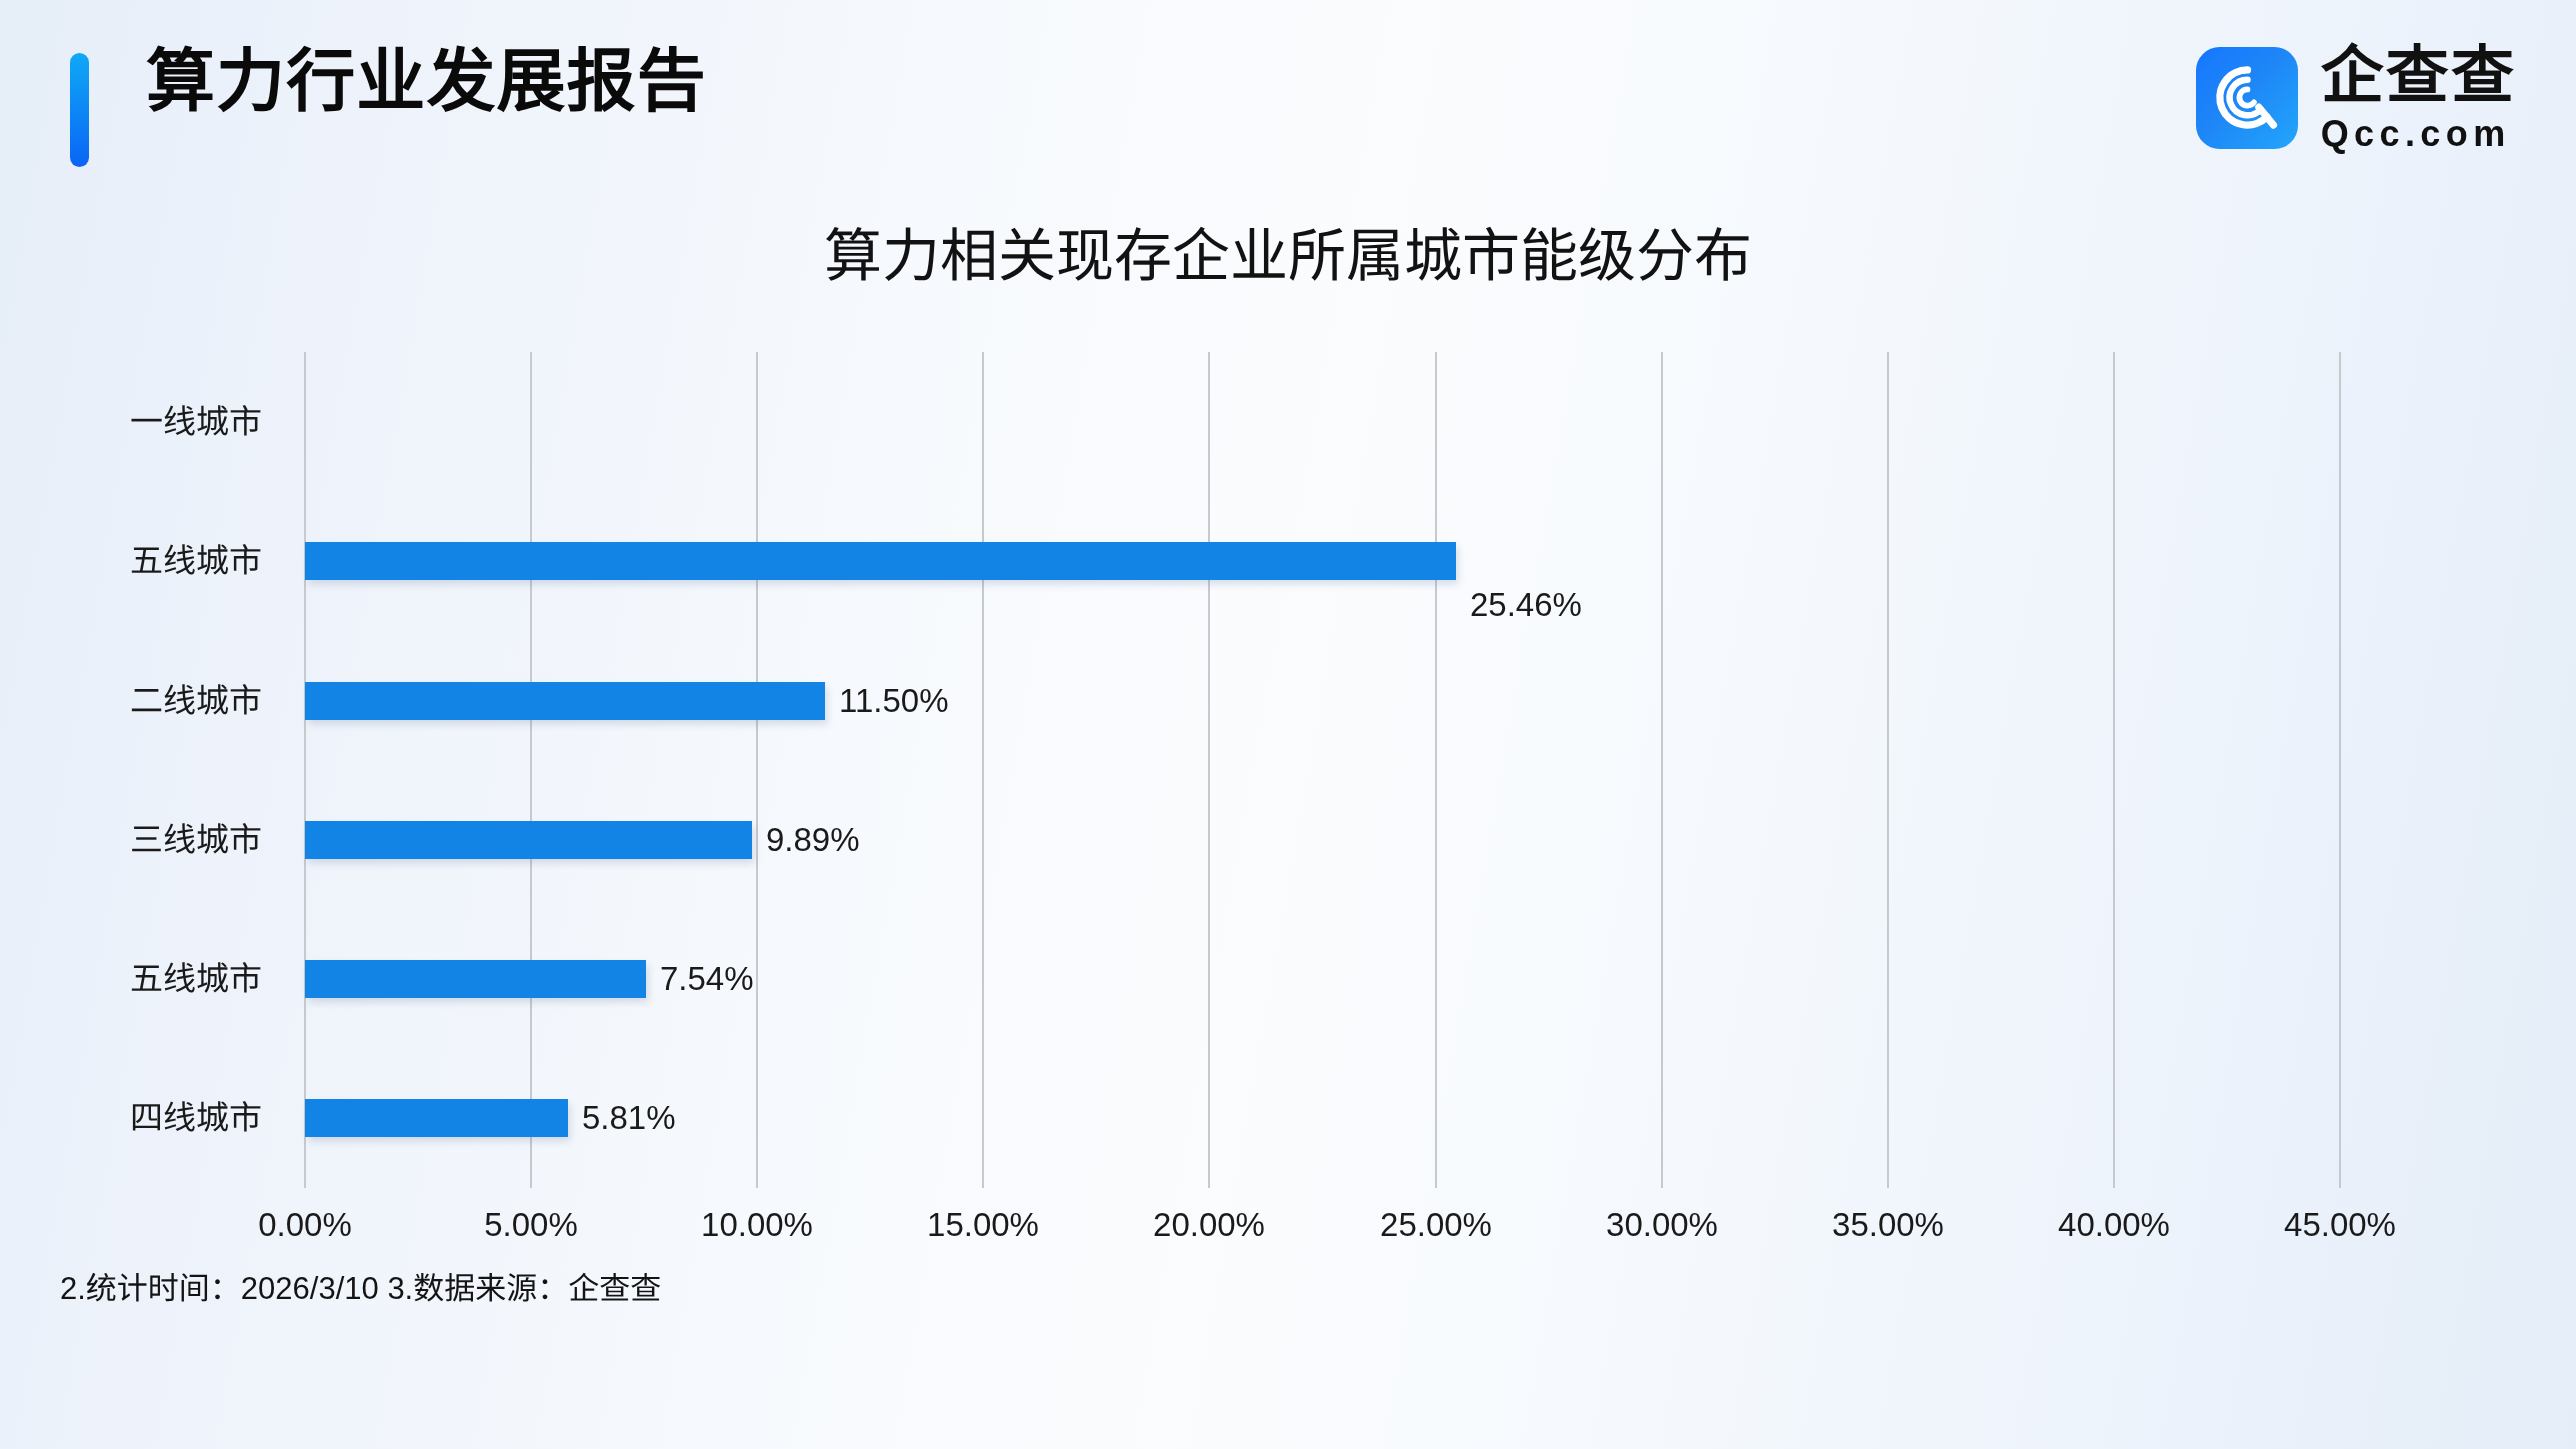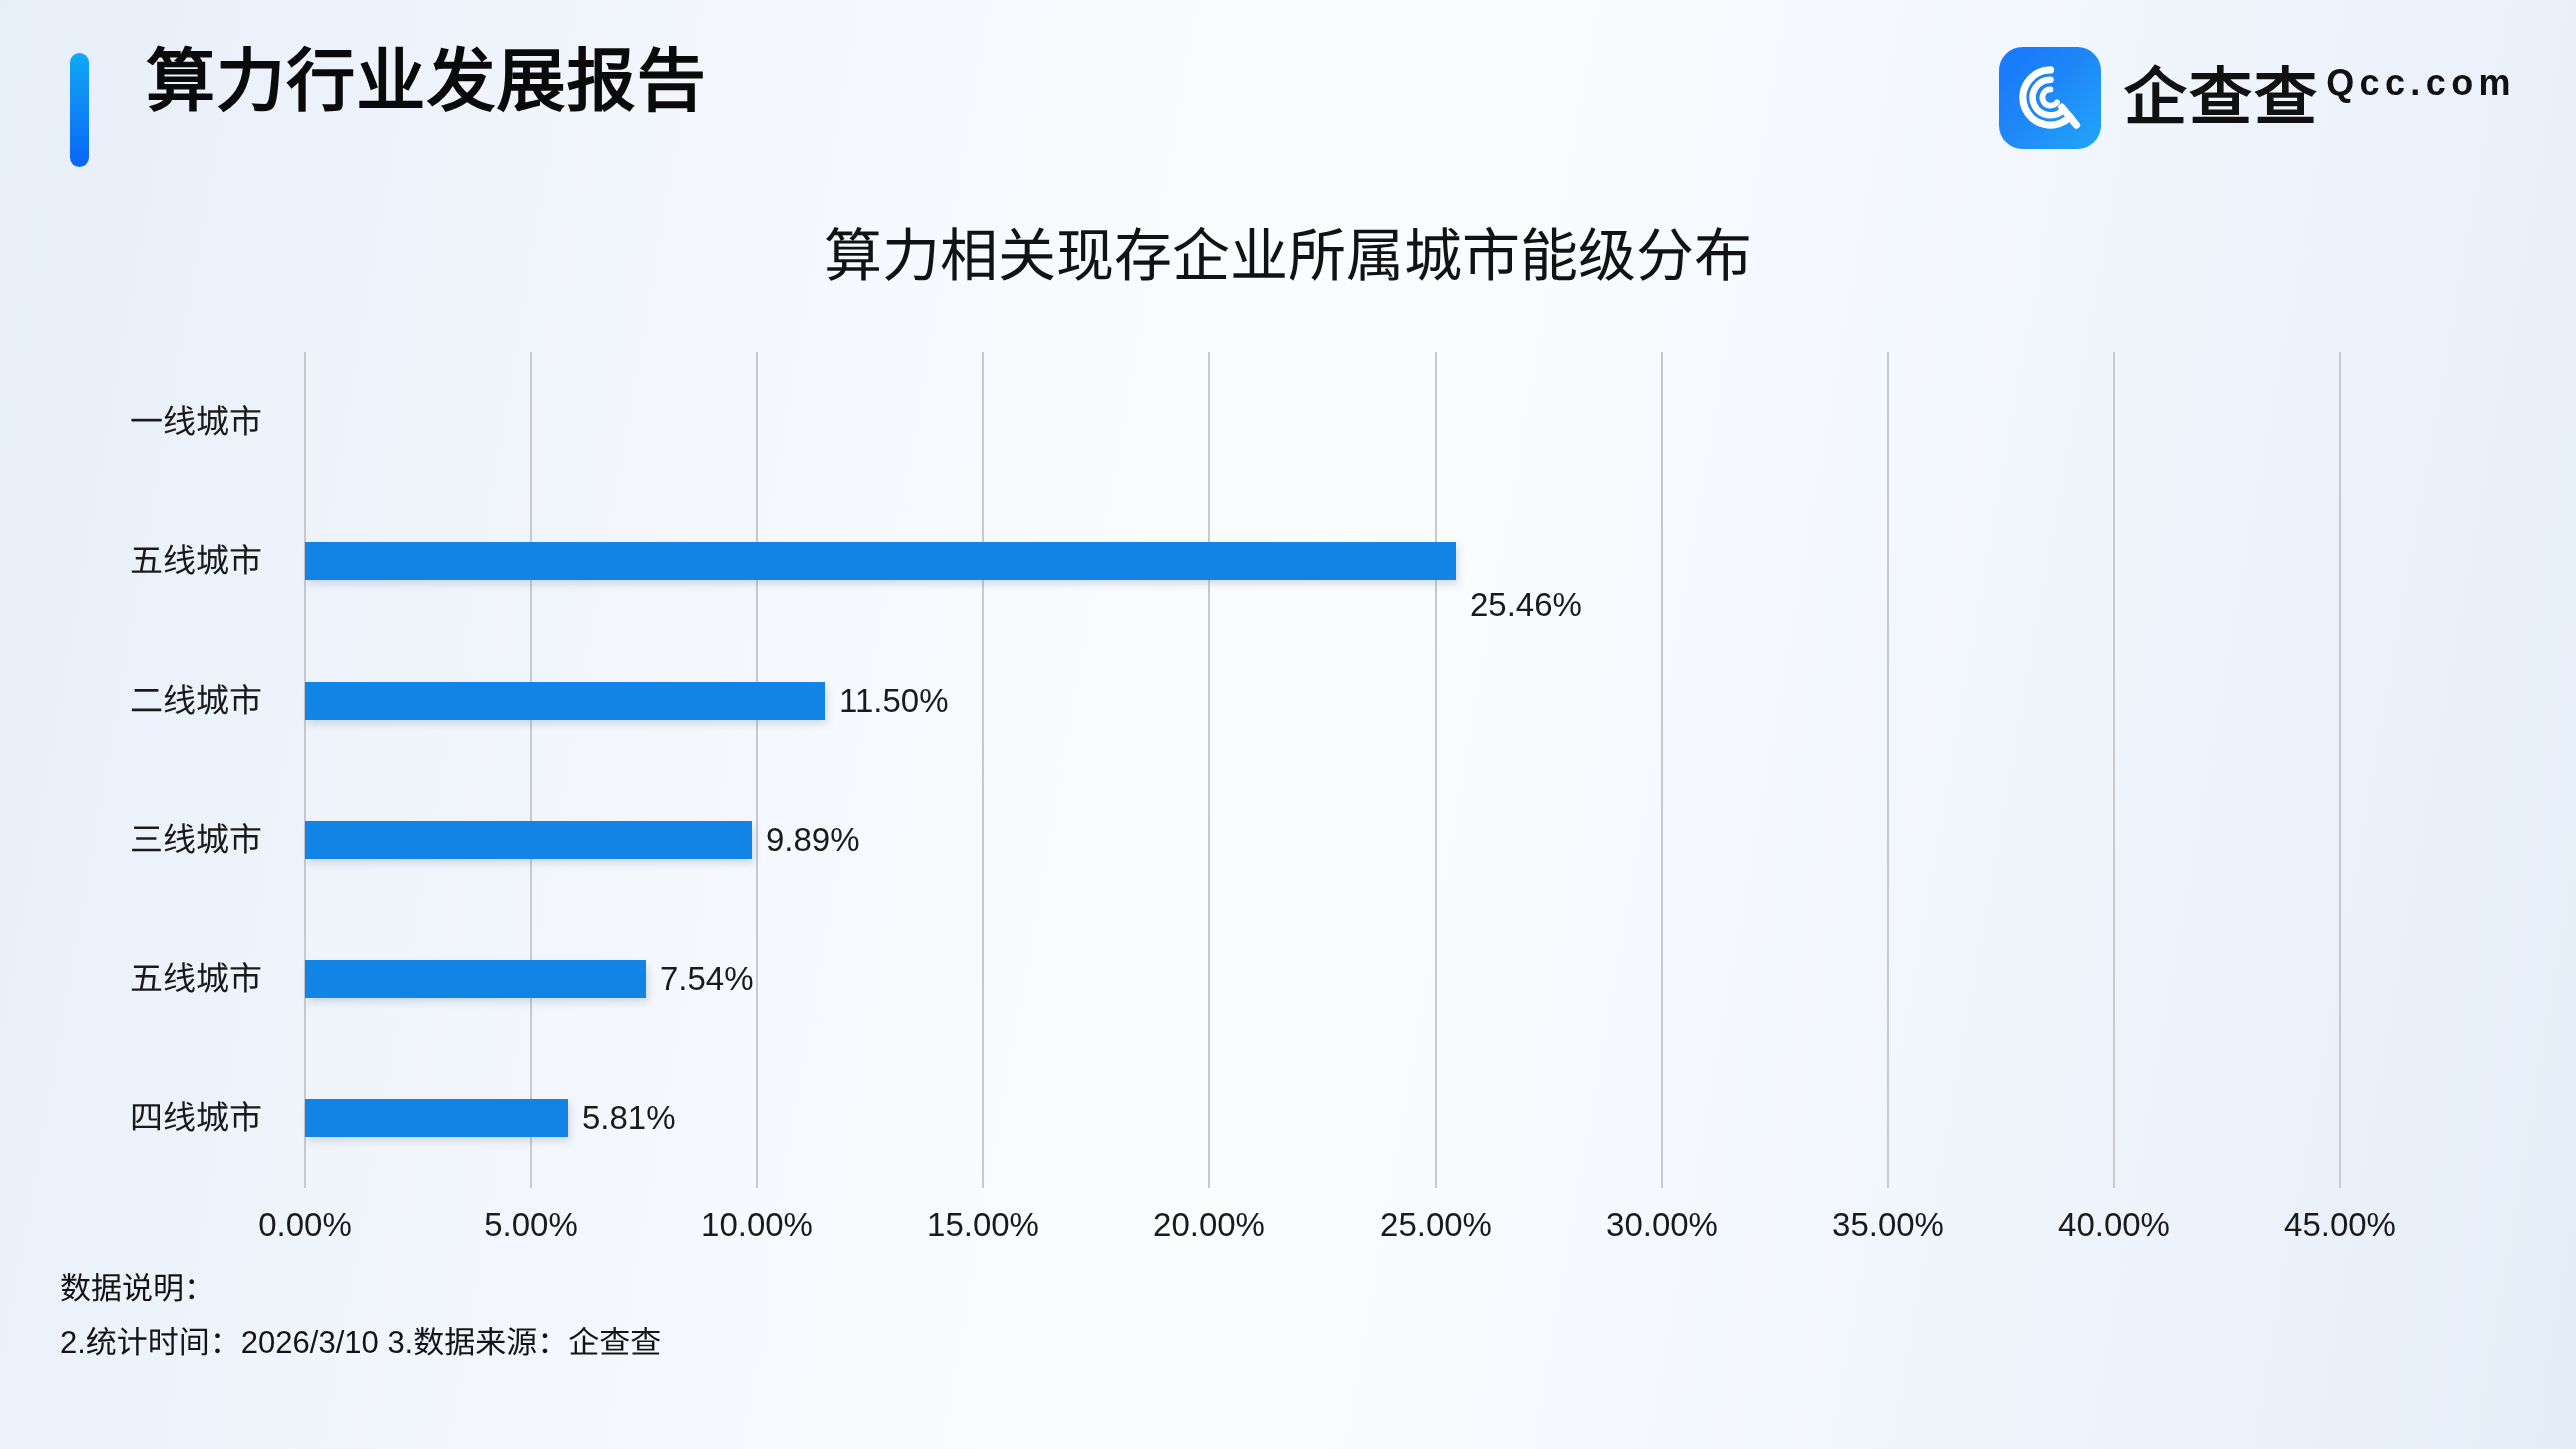--- a/index.html
+++ b/index.html
@@ -69,21 +69,21 @@
     border-radius: 23.6px;
     background: linear-gradient(135deg, #1677ff 0%, #1e86f7 45%, #22a6fb 100%);
     display: flex;
     align-items: center;
     justify-content: center;
     flex: none;
   }
   #brand-mark svg { display: block; }
   #brand-text {
     display: flex;
-    flex-direction: row;
+    flex-direction: column;
     justify-content: flex-end;
     gap: 7px;
   }
   #brand-name {
     font-size: 63px;
     font-weight: 700;
     line-height: 1.05;
     letter-spacing: 2.1px;
     color: #111;
     white-space: nowrap;
@@ -275,16 +275,15 @@
     <div class="xtick" style="left: 678px;">15.00%</div>
     <div class="xtick" style="left: 904px;">20.00%</div>
     <div class="xtick" style="left: 1131px;">25.00%</div>
     <div class="xtick" style="left: 1357px;">30.00%</div>
     <div class="xtick" style="left: 1583px;">35.00%</div>
     <div class="xtick" style="left: 1809px;">40.00%</div>
     <div class="xtick" style="left: 2035px;">45.00%</div>
   </div>
 
 <div id="notes">
-  <div class="note-line">数据说明：</div>
   <div class="note-line">2.统计时间：2026/3/10  3.数据来源：企查查</div>
 </div>
 
 
 </body></html>

